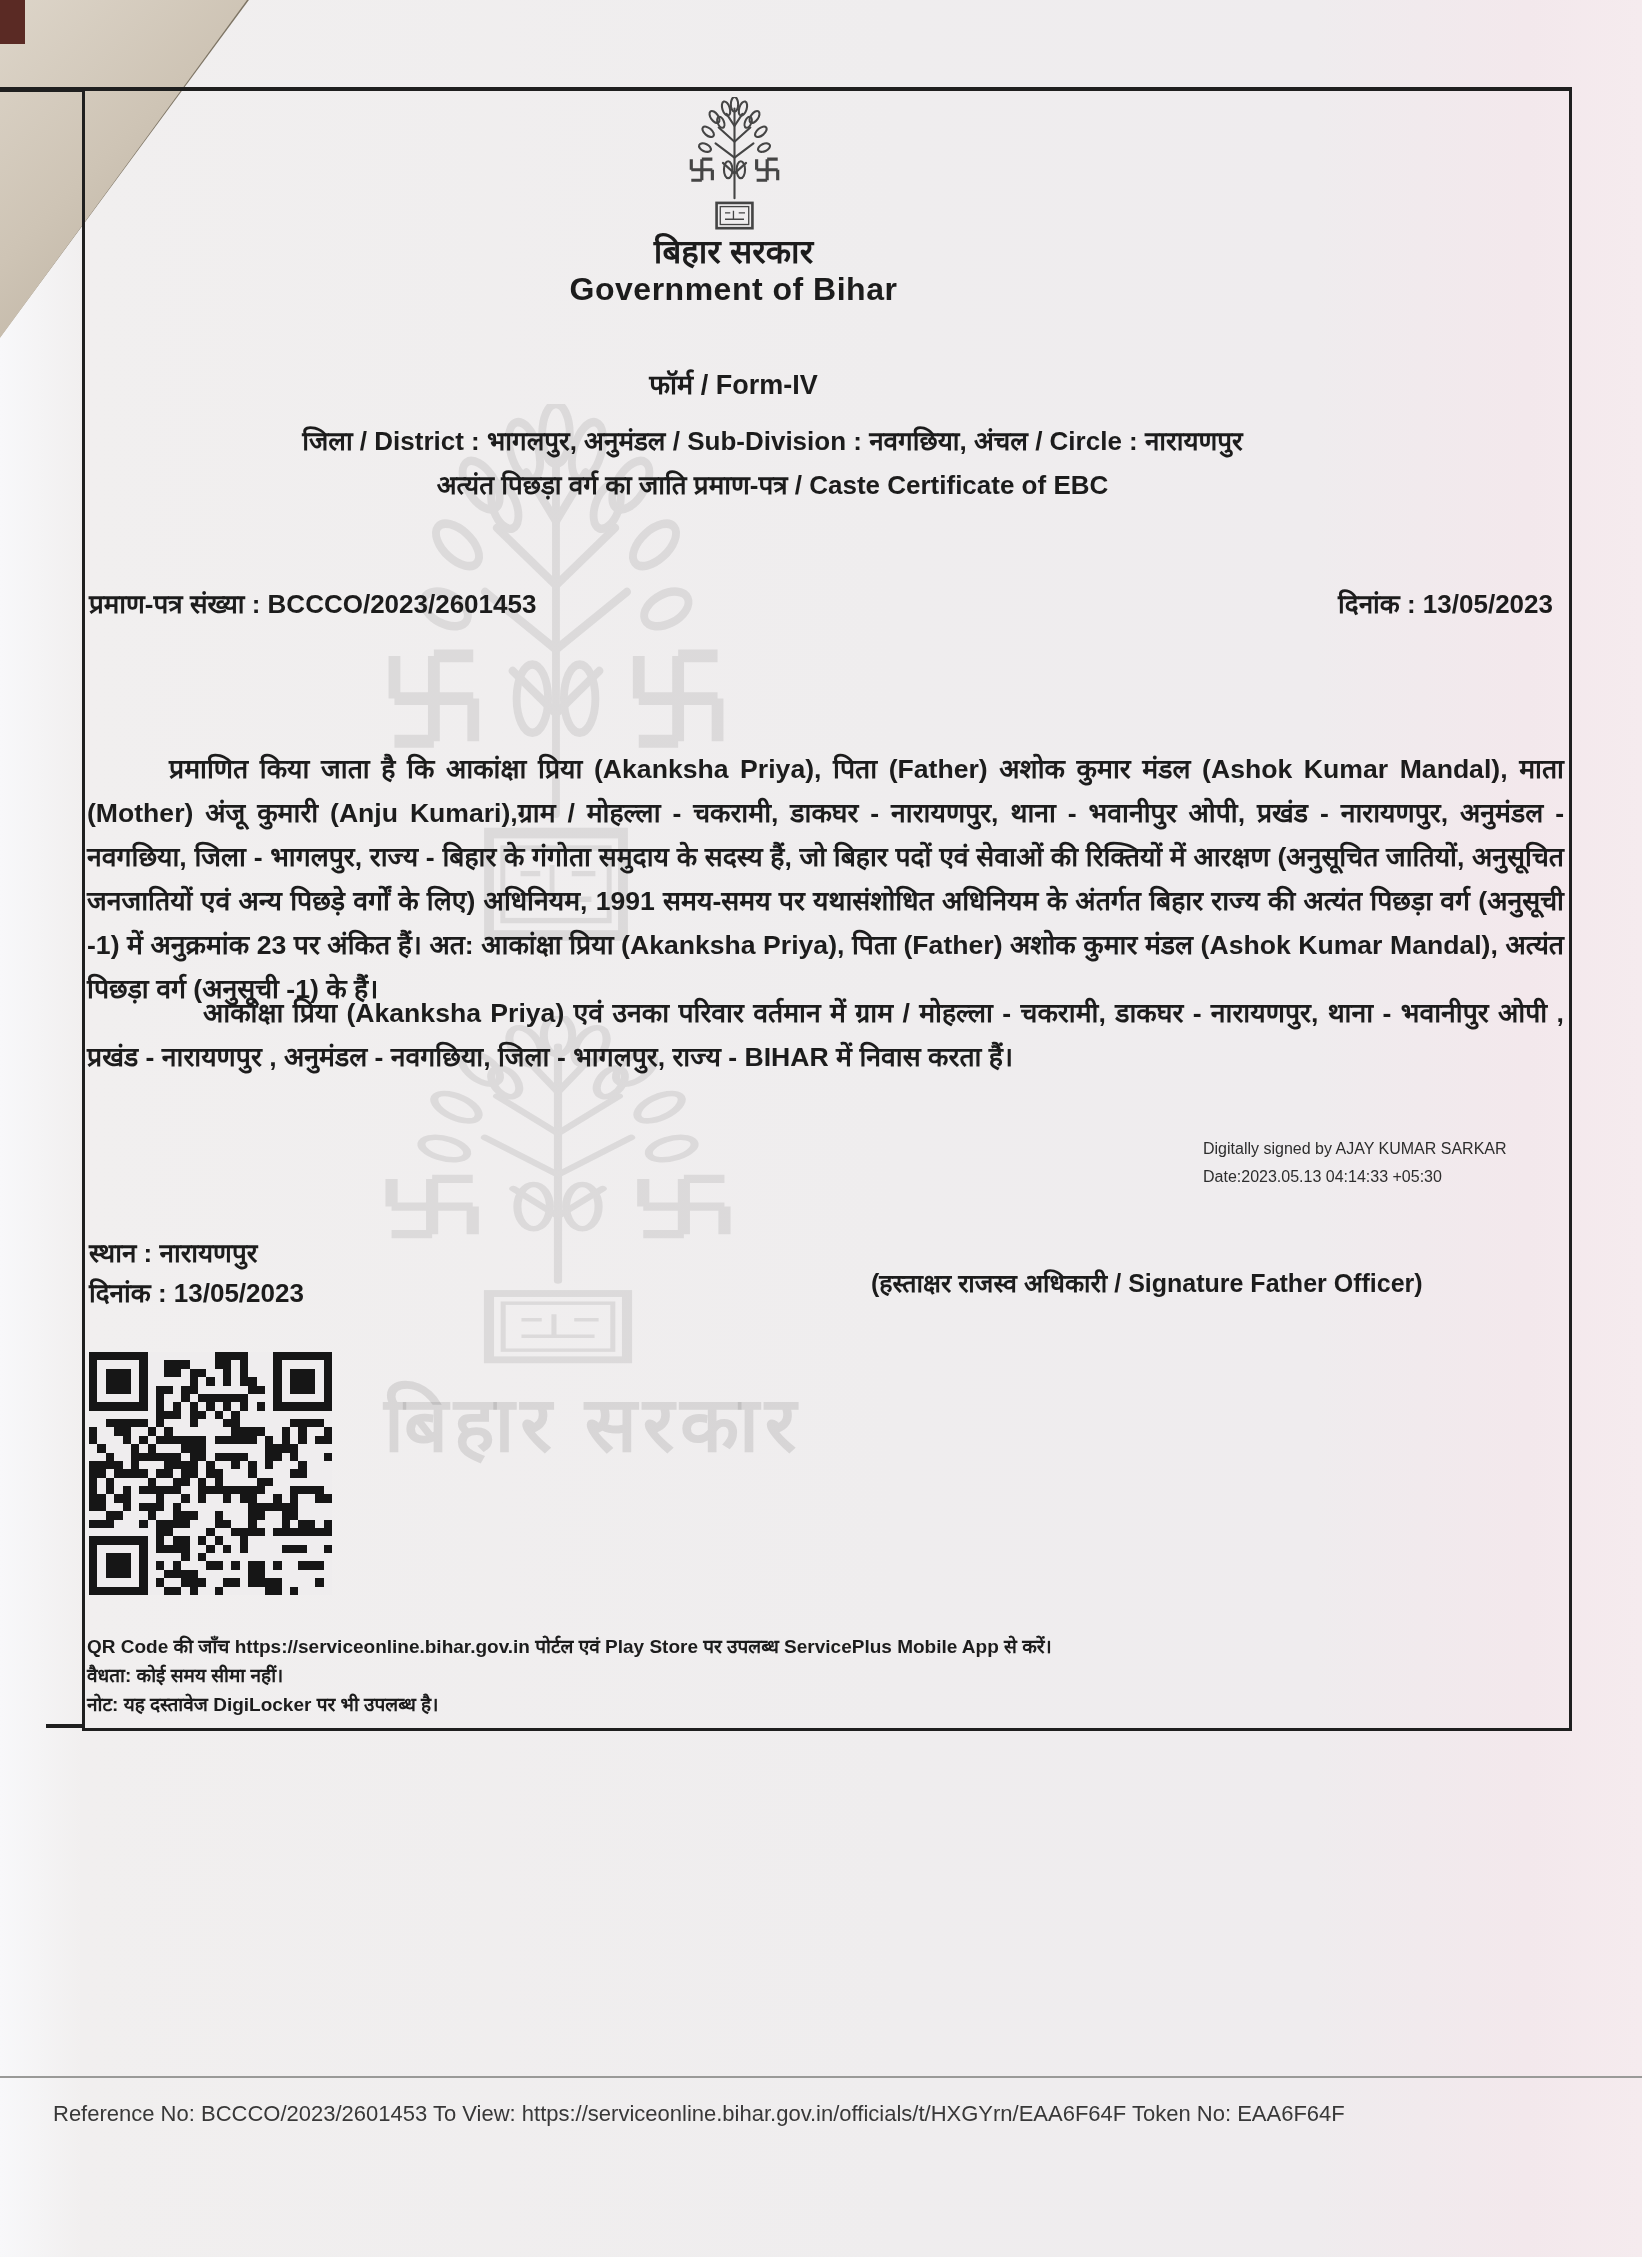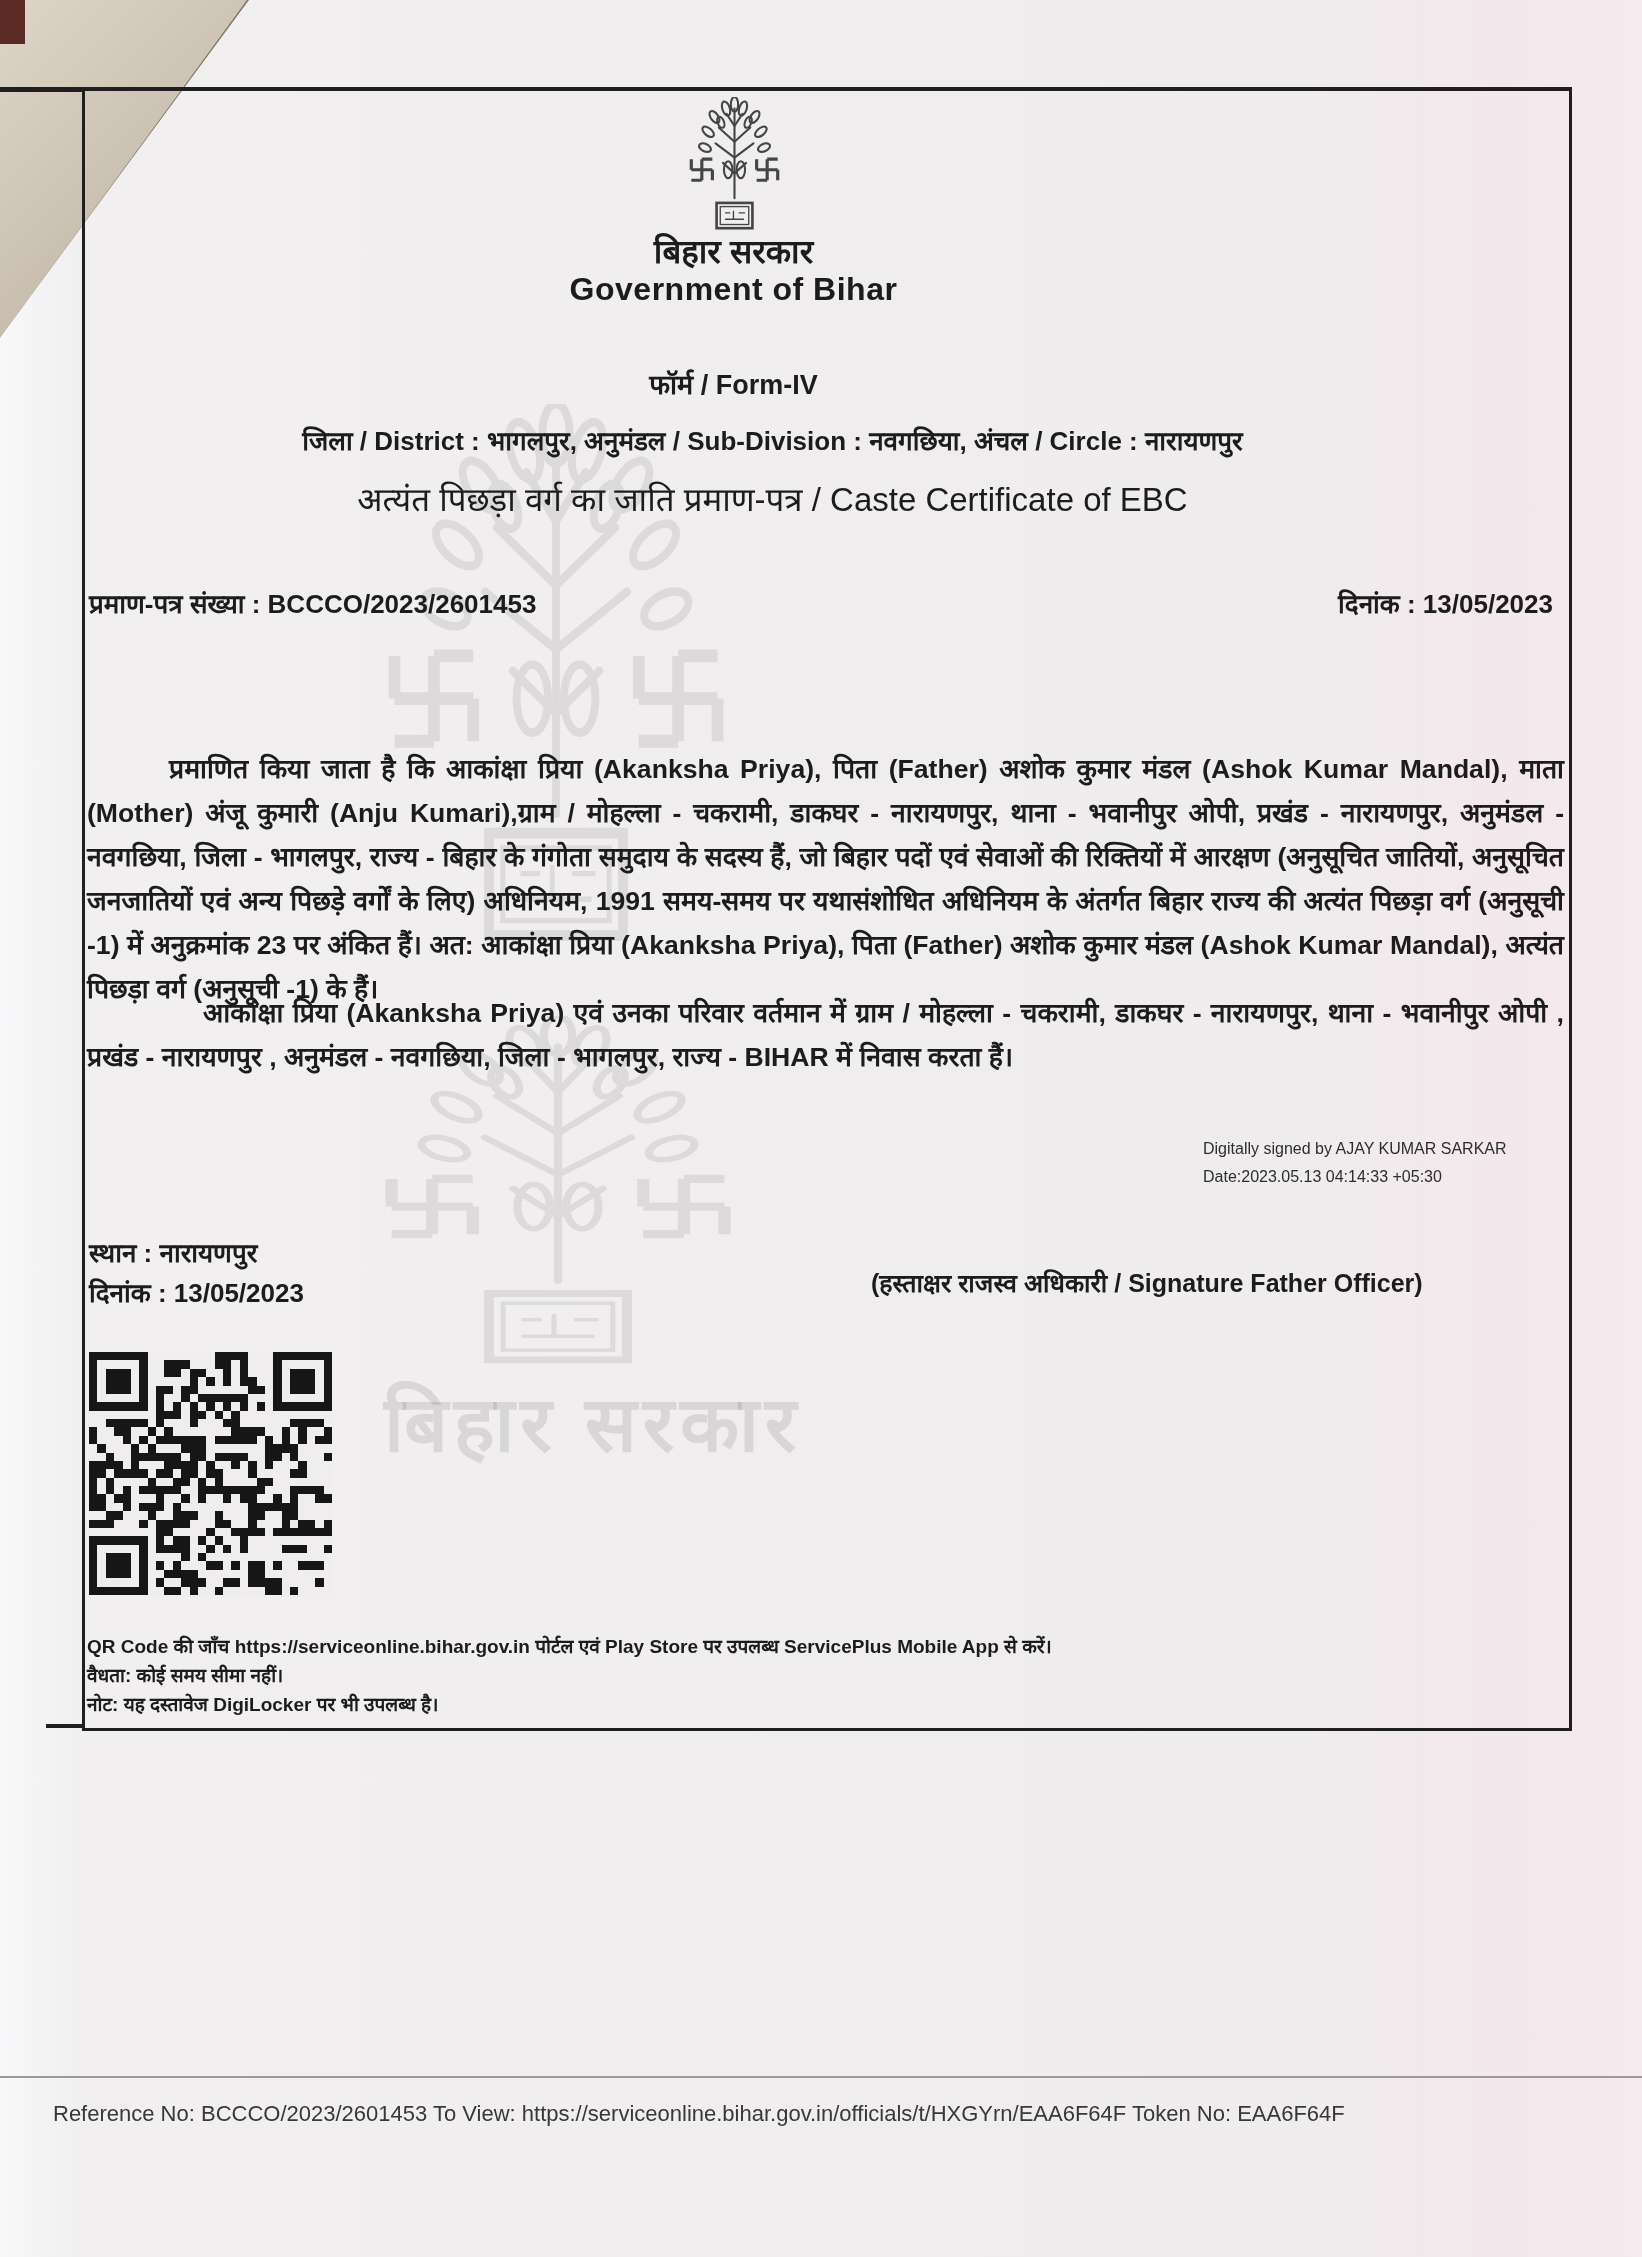--- a/index.html
+++ b/index.html
@@ -20,21 +20,21 @@
   .bottom-line-ext{left:46px;top:1724px;width:39px;height:3.9px;background:#1f1f1f;}
   .cert-box{left:82px;top:87px;width:1484px;height:1637px;border:3.9px solid #1f1f1f;border-top-width:4.8px;background:transparent;}
   
   .emblem{left:664px;top:97px;width:141px;height:137px;color:#2e2e2e;opacity:.88;}
   .hwrap{left:82px;width:1303px;text-align:center;}
   .govt-hi{top:228px;font-size:33px;font-weight:700;}
   .govt-en{top:271px;font-size:32px;font-weight:700;letter-spacing:0.5px;}
   .form-line{top:317px;font-size:27px;font-weight:700;margin-top:48px;}
   .dwrap{left:82px;width:1381px;text-align:center;}
   .district{top:422px;font-size:26px;font-weight:700;}
-  .caste{top:476px;font-size:33px;font-weight:400;}
+  .caste{top:466px;font-size:26px;font-weight:700;}
   .purpose{top:507px;font-size:24px;font-weight:600;}
   
   .cert-no{left:89px;top:585px;font-size:26px;font-weight:700;}
   .cert-date{right:89px;top:585px;font-size:26px;font-weight:700;}
   
   .para{left:87px;width:1477px;font-size:26.6px;line-height:44px;font-weight:700;text-align:justify;}
   .para1{top:747px;text-indent:82px;}
   .para2{top:991px;text-indent:116px;}
   
   .digsig{left:1203px;top:1135px;font-size:16px;line-height:28px;color:#2d2d2d;font-weight:400;white-space:nowrap;}

